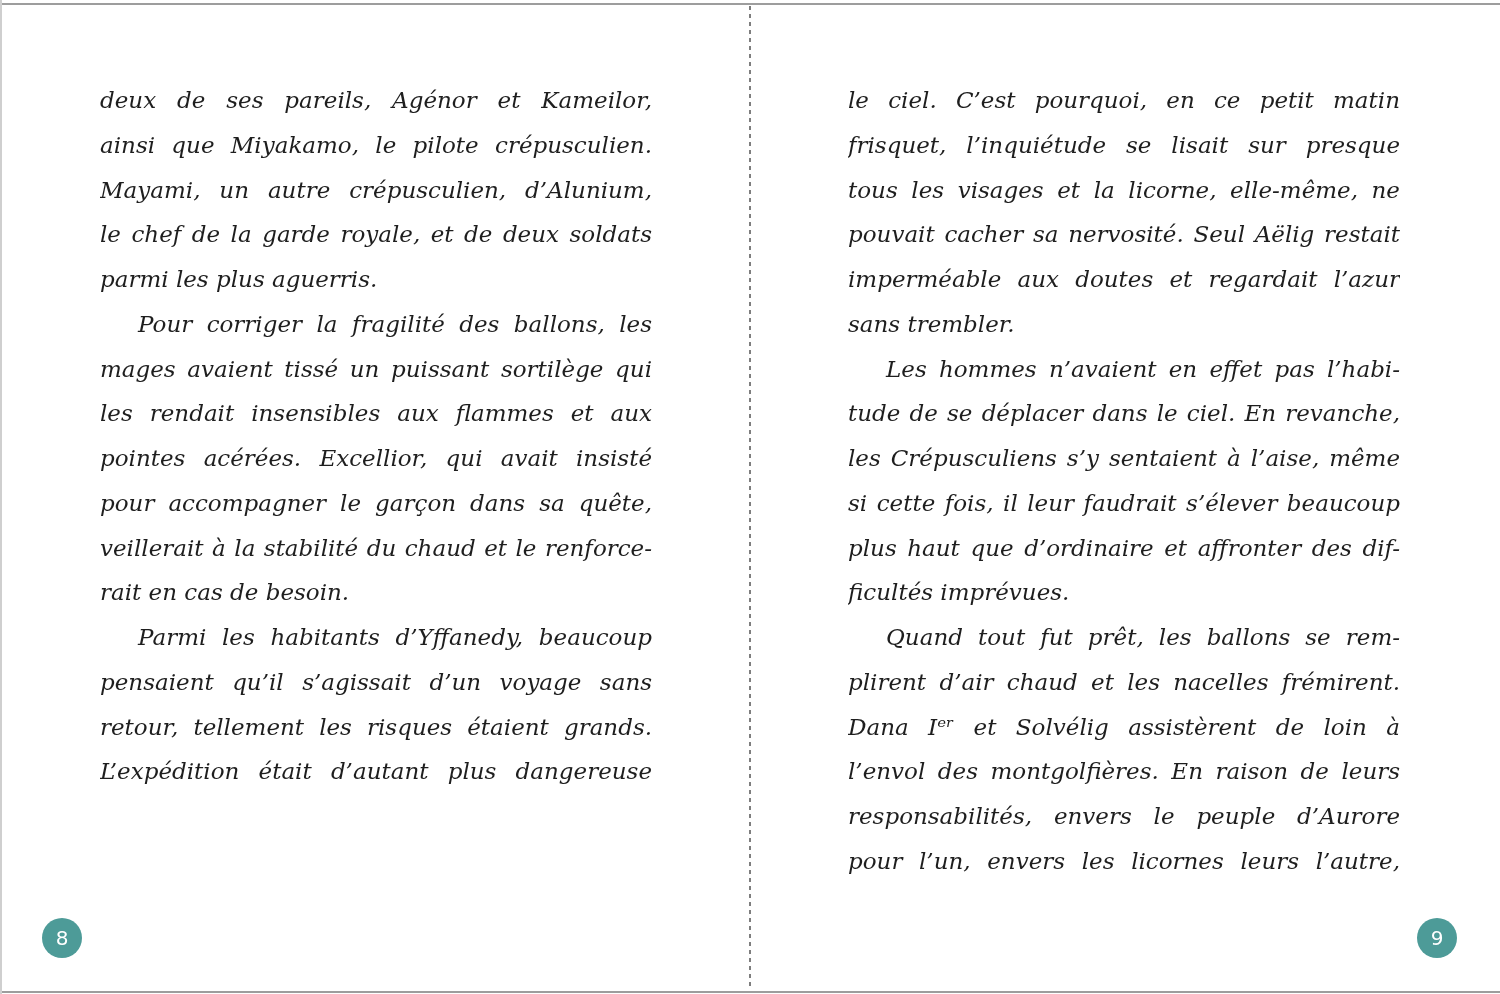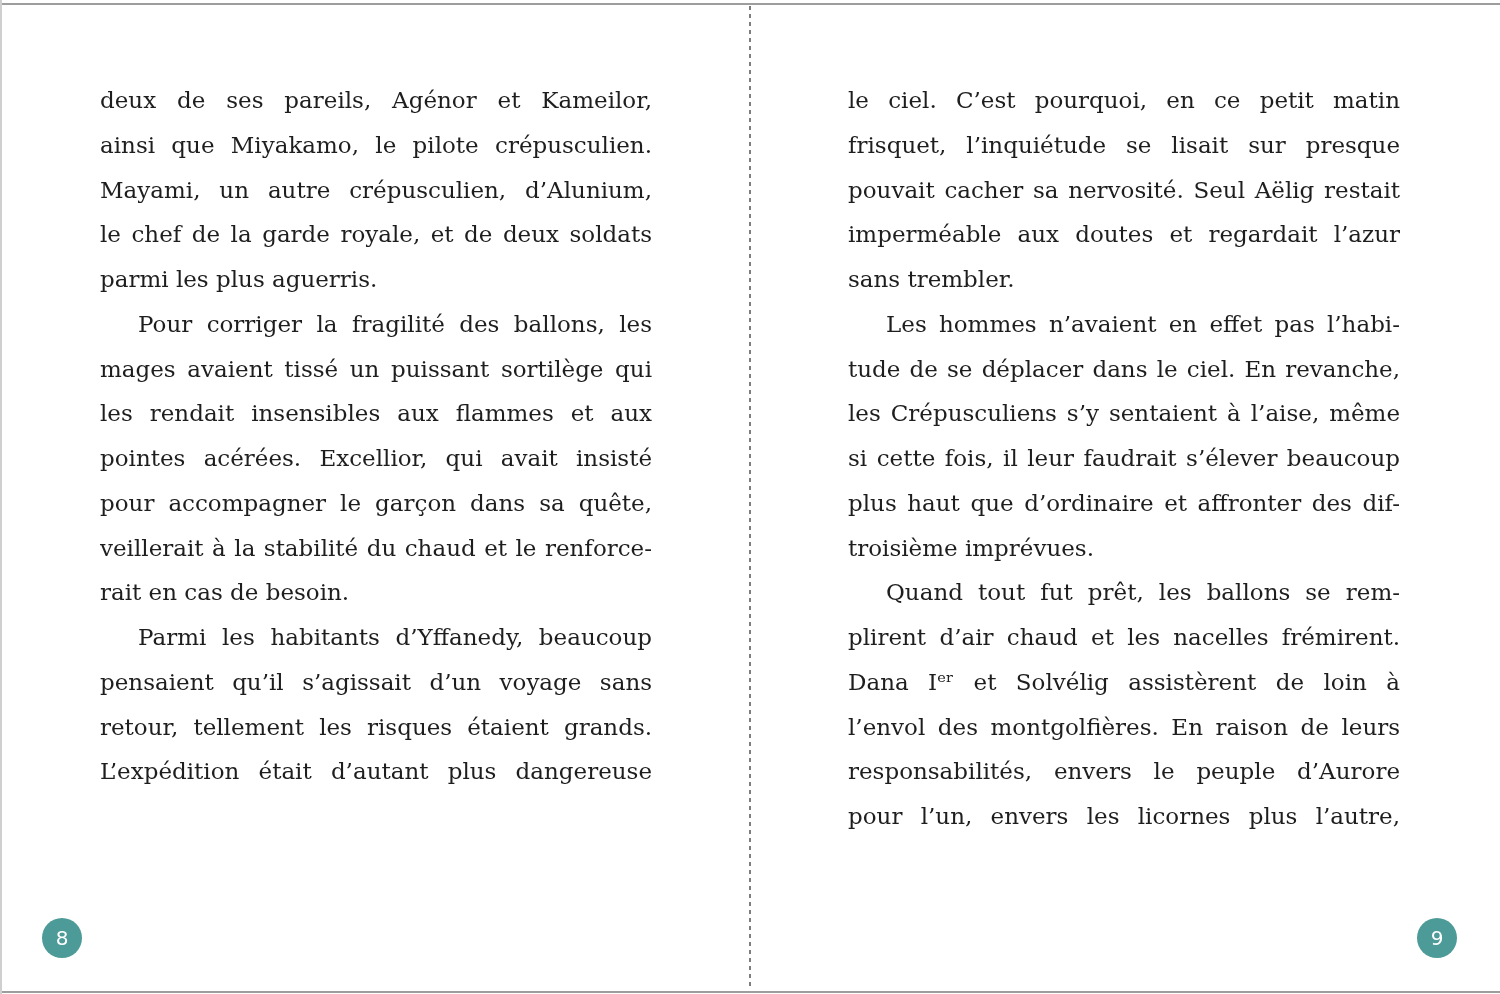--- a/index.html
+++ b/index.html
@@ -43,20 +43,21 @@
     background: repeating-linear-gradient(
       to bottom,
       #7e7e7e 0px, #7e7e7e 4px,
       transparent 4px, transparent 8px
     );
   }
   .textblock {
     position: absolute;
     top: 78px;
     width: 552px;
+    font-style: italic;
   }
   .textblock.left  { left: 100px; }
   .textblock.right { left: 848px; }
   .line {
     font-size: 23px;
     line-height: 44.75px;
     height: 44.75px;
     overflow: hidden;
     text-align: justify;
     text-align-last: justify;
@@ -104,34 +105,35 @@
     <div class="line flush">rait en cas de besoin.</div>
     <div class="line indent">Parmi les habitants d’Yffanedy, beaucoup</div>
     <div class="line">pensaient qu’il s’agissait d’un voyage sans</div>
     <div class="line">retour, tellement les risques étaient grands.</div>
     <div class="line">L’expédition était d’autant plus dangereuse</div>
   </div>
 
   <div class="textblock right">
     <div class="line">le ciel. C’est pourquoi, en ce petit matin</div>
     <div class="line">frisquet, l’inquiétude se lisait sur presque</div>
+    <div class="line">tous les visages et la licorne, elle-même, ne</div>
     <div class="line">pouvait cacher sa nervosité. Seul Aëlig restait</div>
     <div class="line">imperméable aux doutes et regardait l’azur</div>
     <div class="line flush">sans trembler.</div>
     <div class="line indent">Les hommes n’avaient en effet pas l’habi-</div>
     <div class="line">tude de se déplacer dans le ciel. En revanche,</div>
     <div class="line">les Crépusculiens s’y sentaient à l’aise, même</div>
     <div class="line">si cette fois, il leur faudrait s’élever beaucoup</div>
     <div class="line">plus haut que d’ordinaire et affronter des dif-</div>
-    <div class="line flush">troisième imprévues.</div>
+    <div class="line flush">ficultés imprévues.</div>
     <div class="line indent">Quand tout fut prêt, les ballons se rem-</div>
     <div class="line">plirent d’air chaud et les nacelles frémirent.</div>
     <div class="line">Dana Iᵉʳ et Solvélig assistèrent de loin à</div>
     <div class="line">l’envol des montgolfières. En raison de leurs</div>
     <div class="line">responsabilités, envers le peuple d’Aurore</div>
-    <div class="line">pour l’un, envers les licornes plus l’autre,</div>
+    <div class="line">pour l’un, envers les licornes leurs l’autre,</div>
   </div>
 
   <div class="page-badge left" style="background: rgb(77, 155, 152);">8</div>
 
   <div class="page-badge right" style="background: rgb(77, 155, 152);">9</div>
 
 </div>
 
 </body></html>

